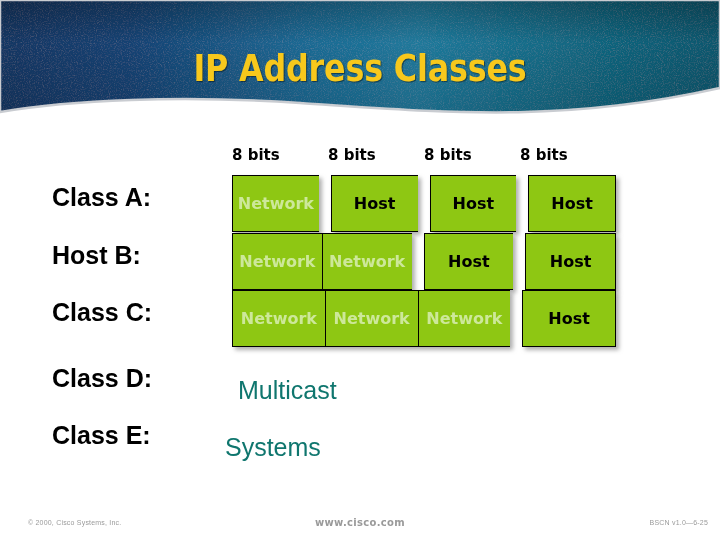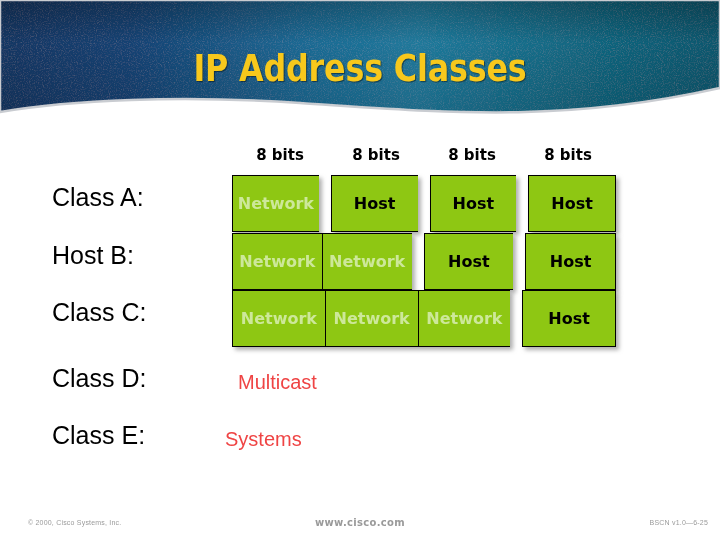--- a/index.html
+++ b/index.html
@@ -62,21 +62,21 @@
   #bits-header-row {
     position: absolute;
     left: 232px;
     top: 20px;
     width: 384px;
     height: 26px;
     display: flex;
   }
   .bits-label {
     flex: 1 1 0;
-    text-align: center;
+    text-align: left;
     font-family: "DejaVu Sans", sans-serif;
     font-size: 15px;
     font-weight: bold;
     color: #000000;
     line-height: 26px;
   }
 
   
   .class-row {
     position: absolute;
@@ -85,21 +85,21 @@
     height: 44px;
   }
   .class-label {
     position: absolute;
     left: 52px;
     top: 0;
     height: 44px;
     line-height: 44px;
     font-family: "Liberation Sans", sans-serif;
     font-size: 25px;
-    font-weight: normal;
+    font-weight: bold;
     color: #000000;
     white-space: nowrap;
   }
   .octet-table {
     position: absolute;
     left: 232px;
     top: 0;
     width: 384px;
     height: 57px;
     display: flex;
@@ -124,26 +124,26 @@
   .octet-cell.network {
     color: #cde89a;
   }
   .octet-cell.host {
     color: #000000;
     margin-left: 12px;
   }
 
   .plain-value {
     position: absolute;
-    top: 4px;
+    top: 12px;
     height: 44px;
     line-height: 44px;
     font-family: "Liberation Sans", sans-serif;
-    font-size: 20px;
-    color: #ef4444;
+    font-size: 25px;
+    color: #0f766e;
     white-space: nowrap;
   }
 
   
   #footer {
     position: absolute;
     left: 0;
     top: 512px;
     width: 720px;
     height: 28px;

